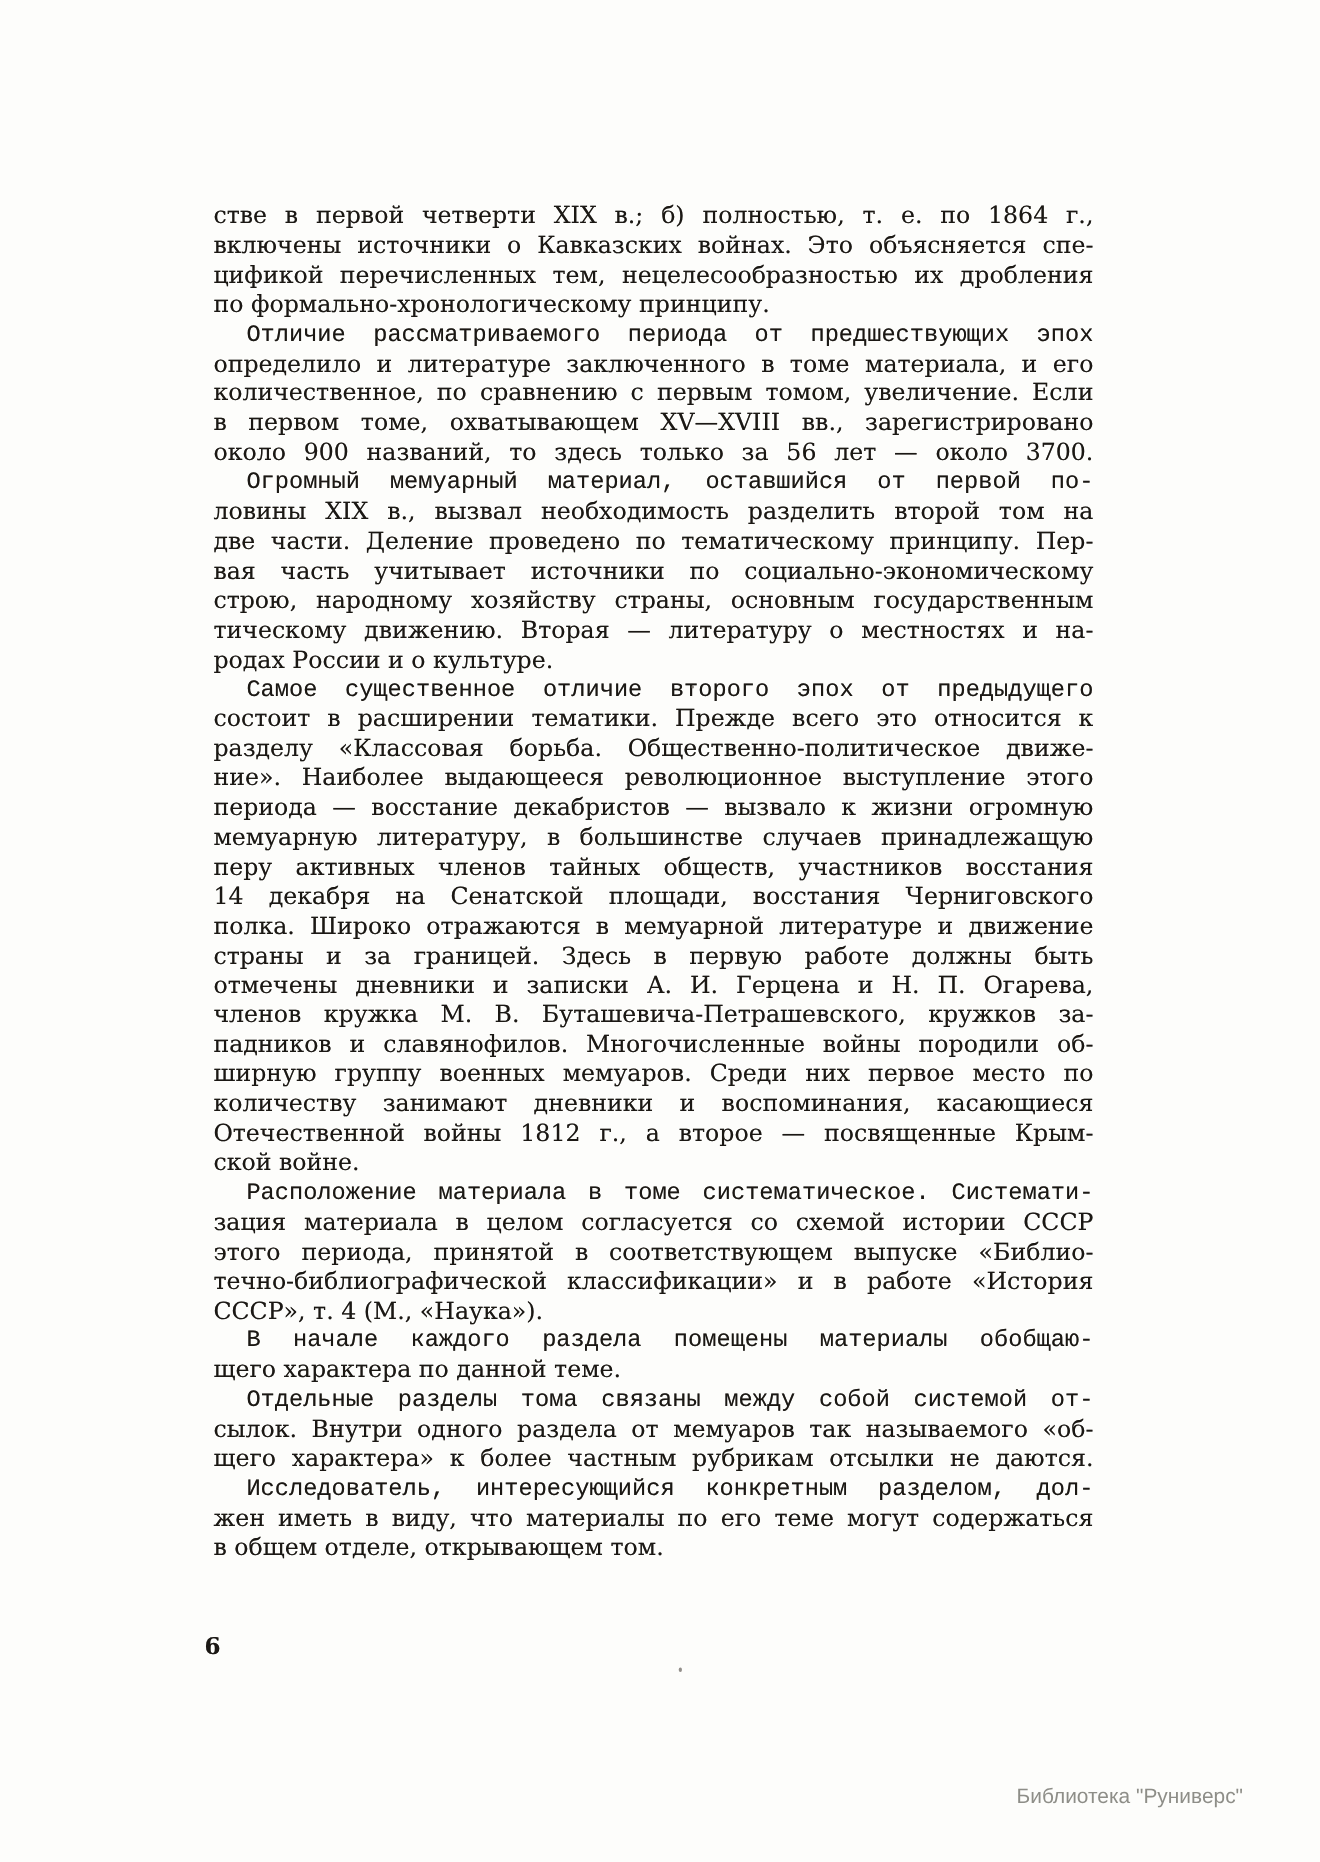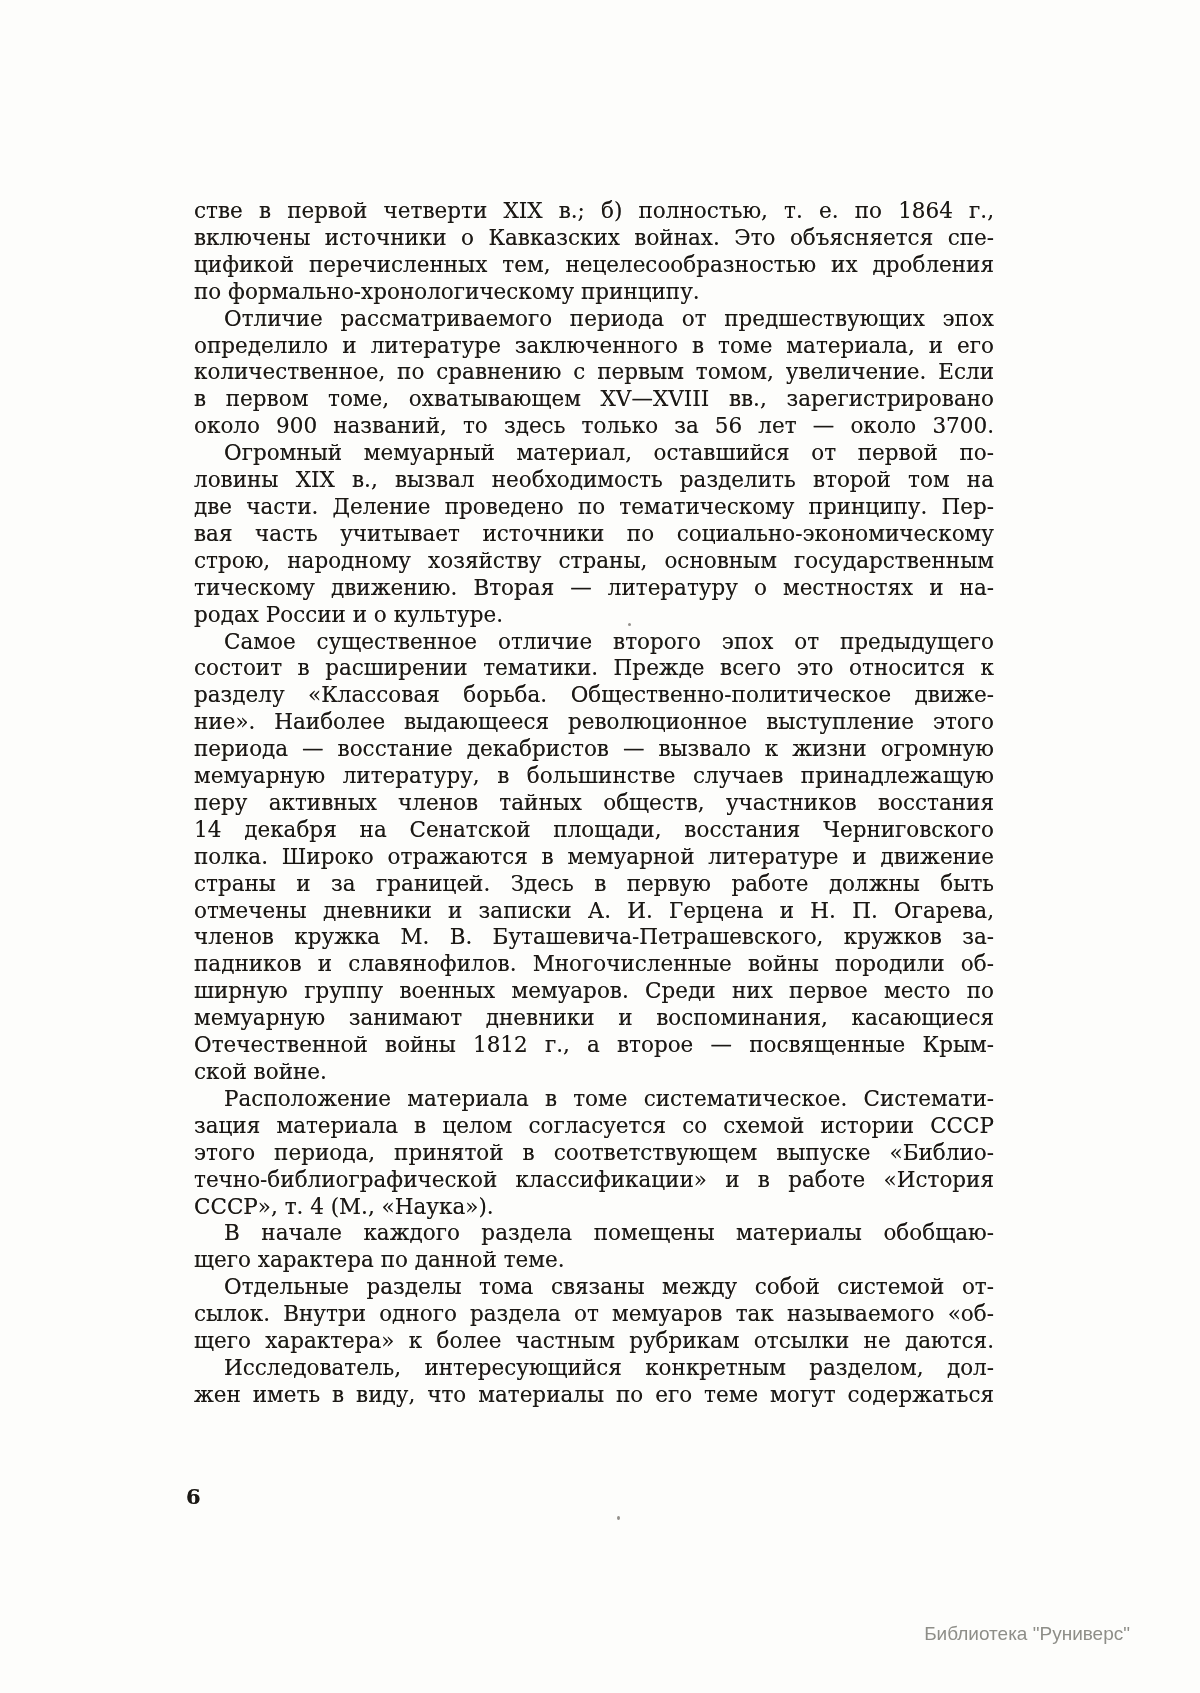--- a/index.html
+++ b/index.html
@@ -15,34 +15,35 @@
     font-family: "DejaVu Serif", "Liberation Serif", serif;
   }
   .sheet {
     position: absolute;
     inset: 0;
     background: #fdfdfb;
   }
   .text-block {
     position: absolute;
     left: 194px;
-    top: 198px;
+    top: 184px;
     width: 800px;
     font-size: 21.5px;
     line-height: 26.9px;
     color: #1b1814;
     text-shadow: 0 0 0.4px rgba(25, 22, 18, 0.55);
   }
   .line {
     text-align: justify;
     text-align-last: justify;
     white-space: normal;
   }
   .line.indent {
     text-indent: 30px;
+    font-family: Liberation Mono, monospace;
   }
   .line.par-end {
     text-align-last: left;
   }
   .page-number {
     position: absolute;
     left: 186px;
     top: 1484px;
     font-size: 21px;
     font-weight: bold;
@@ -95,33 +96,34 @@
       <div class="line">периода — восстание декабристов — вызвало к жизни огромную</div>
       <div class="line">мемуарную литературу, в большинстве случаев принадлежащую</div>
       <div class="line">перу активных членов тайных обществ, участников восстания</div>
       <div class="line">14 декабря на Сенатской площади, восстания Черниговского</div>
       <div class="line">полка. Широко отражаются в мемуарной литературе и движение</div>
       <div class="line">страны и за границей. Здесь в первую работе должны быть</div>
       <div class="line">отмечены дневники и записки А. И. Герцена и Н. П. Огарева,</div>
       <div class="line">членов кружка М. В. Буташевича-Петрашевского, кружков за-</div>
       <div class="line">падников и славянофилов. Многочисленные войны породили об-</div>
       <div class="line">ширную группу военных мемуаров. Среди них первое место по</div>
-      <div class="line">мемуарную занимают дневники и воспоминания, касающиеся</div>
+      <div class="line">количеству занимают дневники и воспоминания, касающиеся</div>
       <div class="line">Отечественной войны 1812 г., а второе — посвященные Крым-</div>
       <div class="line par-end">ской войне.</div>
       <div class="line indent">Расположение материала в томе систематическое. Системати-</div>
       <div class="line">зация материала в целом согласуется со схемой истории СССР</div>
       <div class="line">этого периода, принятой в соответствующем выпуске «Библио-</div>
       <div class="line">течно-библиографической классификации» и в работе «История</div>
       <div class="line par-end">СССР», т. 4 (М., «Наука»).</div>
       <div class="line indent">В начале каждого раздела помещены материалы обобщаю-</div>
       <div class="line par-end">щего характера по данной теме.</div>
       <div class="line indent">Отдельные разделы тома связаны между собой системой от-</div>
       <div class="line">сылок. Внутри одного раздела от мемуаров так называемого «об-</div>
       <div class="line">щего характера» к более частным рубрикам отсылки не даются.</div>
       <div class="line indent">Исследователь, интересующийся конкретным разделом, дол-</div>
       <div class="line">жен иметь в виду, что материалы по его теме могут содержаться</div>
+      <div class="line par-end">в общем отделе, открывающем том.</div>
     </div>
   <div class="page-number">6</div>
   <div class="speck speck-1"></div>
   <div class="speck speck-2"></div>
   <div class="watermark">Библиотека "Руниверс"</div>
 </div>
 
 </body></html>

